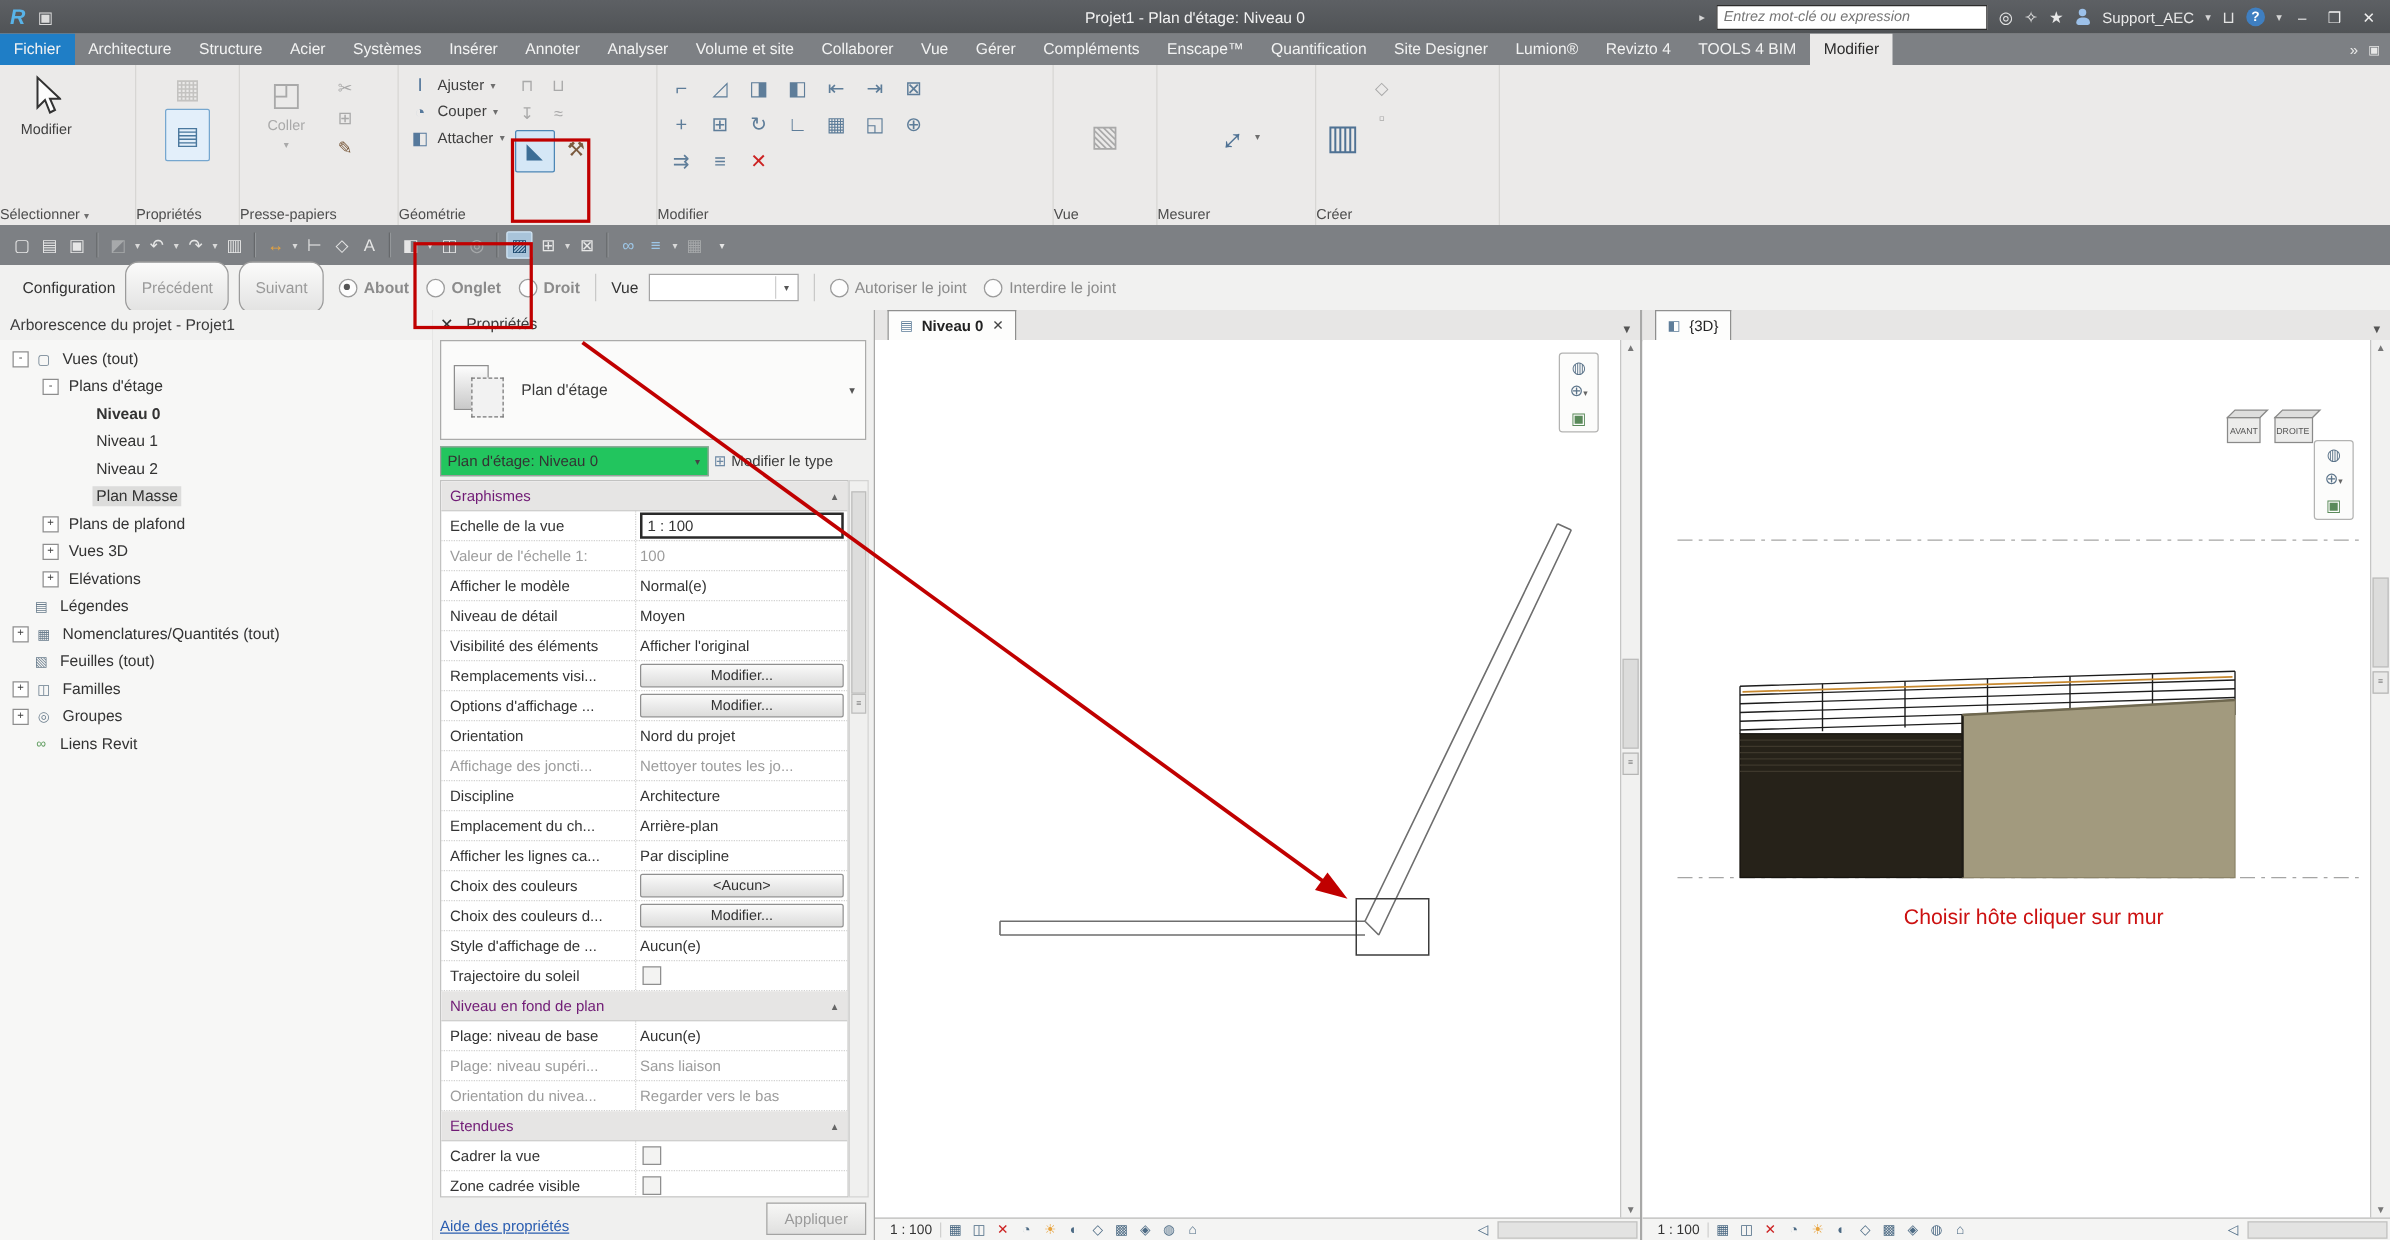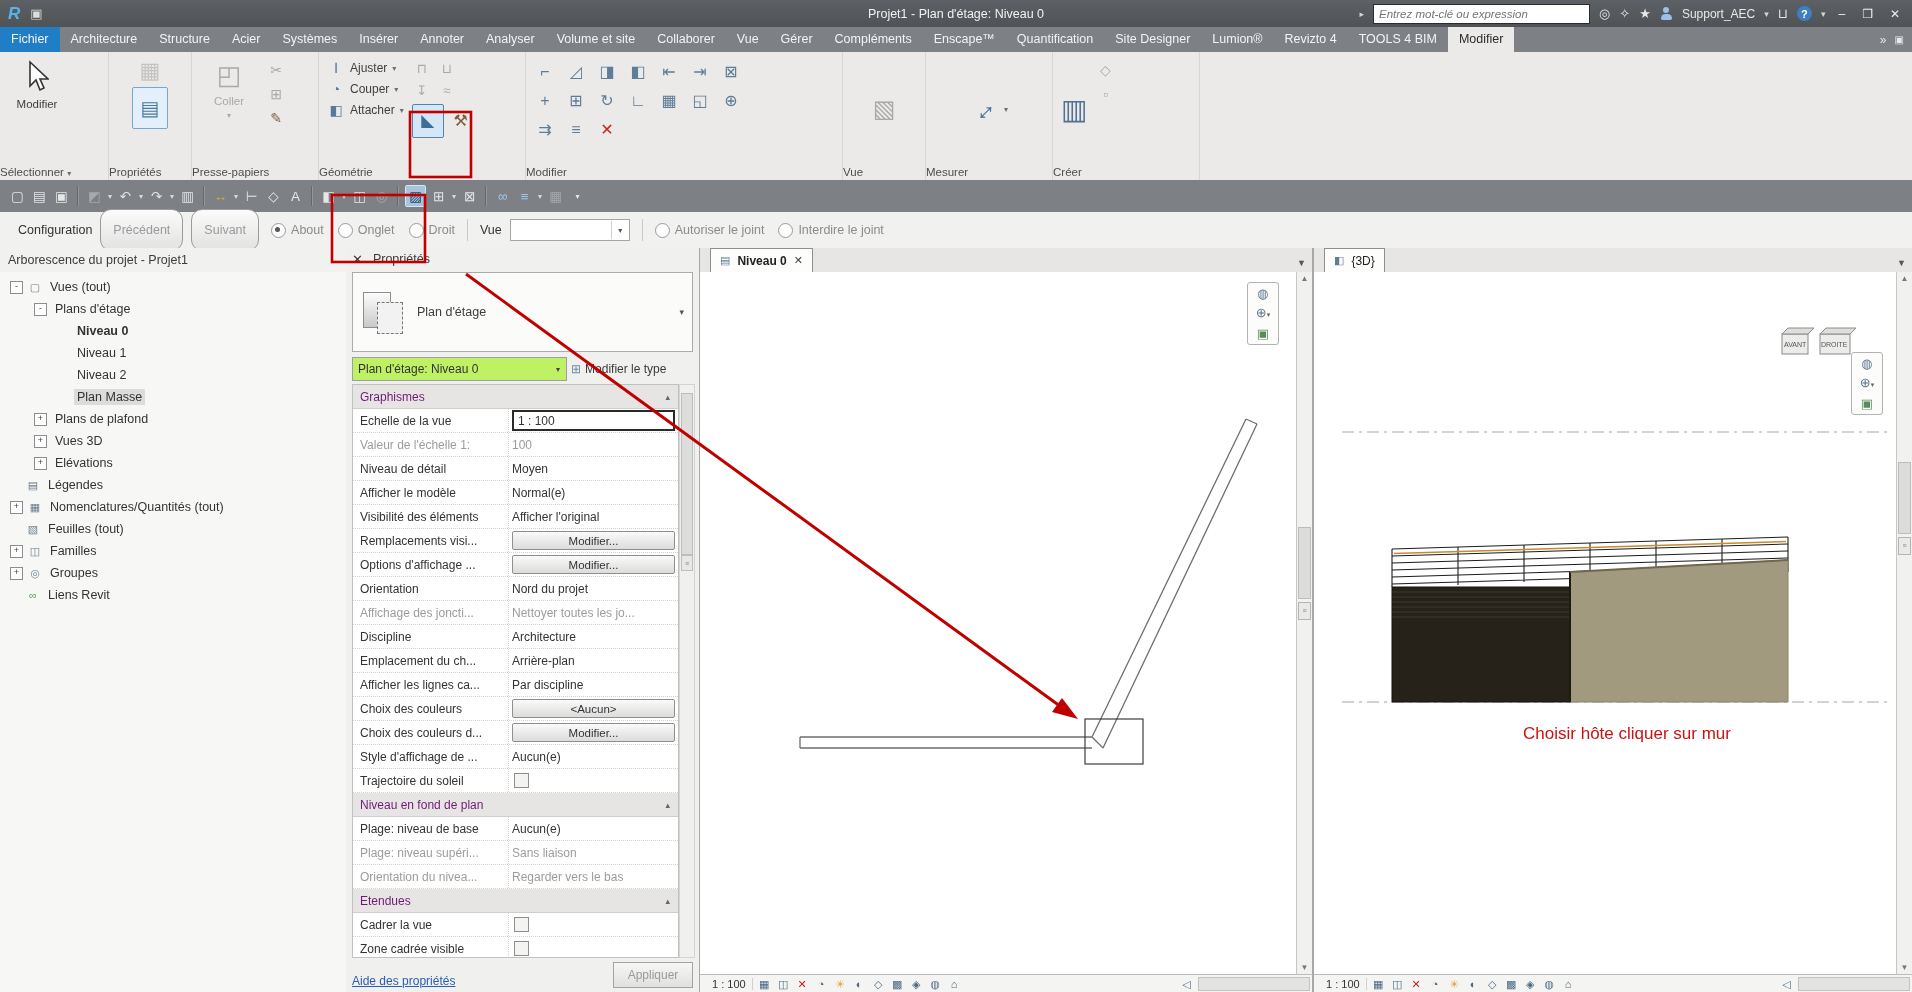--- a/index.html
+++ b/index.html
@@ -87,21 +87,21 @@
   .props{position:absolute;left:346px;top:248px;width:353px;bottom:0;background:#f0f0ef;border-right:2px solid #a8a8a7;overflow:hidden;}
   .pheader{height:22px;display:flex;align-items:center;gap:10px;padding:0 6px;font-size:12.5px;color:#3a3a3a;}
   .pclose{font-size:13px;color:#333;}
   .typebox{margin:2px 6px 0;height:78px;background:#fbfbfa;border:1px solid #ababaa;display:flex;align-items:center;gap:12px;padding:0 8px;}
   .typeicon{width:44px;height:52px;position:relative;flex:none;}
   .typeicon:before{content:"";position:absolute;left:2px;top:6px;width:26px;height:34px;background:linear-gradient(#fdfdfd,#c9c9c9);border:1px solid #8e8e8e;}
   .typeicon:after{content:"";position:absolute;left:16px;top:16px;width:24px;height:30px;background:#f2f2f2;border:1px dashed #777;}
   .typelabel{font-size:12.5px;color:#3c3c3c;flex:1;}
   .typecaret{font-size:9px;color:#555;align-self:center;}
   .selrow{margin:5px 6px 4px;display:flex;gap:4px;align-items:center;}
-  .inst-dd{flex:none;width:208px;height:22px;background:#bef264;border:1px solid #9e9e9e;display:flex;align-items:center;
+  .inst-dd{flex:none;width:208px;height:22px;background:#22c55e;border:1px solid #9e9e9e;display:flex;align-items:center;
            font-size:12px;padding-left:5px;color:#333;}
   .inst-dd .dda{margin-left:auto;width:16px;text-align:center;font-size:8px;color:#444;}
   .modtype{display:flex;align-items:center;gap:4px;font-size:12px;color:#3b3b3b;}
   .modtype .mtic{font-size:12px;color:#6e8aa5;}
   .ptable{position:absolute;left:6px;right:20px;top:136px;bottom:34px;background:#fff;border:1px solid #c2c2c1;overflow:hidden;}
   .prow{height:23px;display:flex;align-items:center;border-bottom:1px dotted #d2d2d1;font-size:12px;}
   .prow .pl{width:148px;padding-left:7px;color:#333;white-space:nowrap;overflow:hidden;}
   .prow .pv{flex:1;align-self:stretch;display:flex;align-items:center;border-left:1px dotted #d2d2d1;padding:0 3px;color:#333;white-space:nowrap;overflow:hidden;}
   .prow.disabled .pl,.prow.disabled .pv{color:#9c9c9c;}
   .prow.section{background:#e6e5e4;border-bottom:1px solid #cfcfce;}
@@ -362,21 +362,21 @@
       <span class="qic" style="color: rgb(158, 199, 232);">≡</span>
       <span class="qcaret">▾</span>
       <span class="qic" style="color: rgb(167, 169, 171);">▦</span>
       <span class="qic" style="font-size: 8px;">▾</span>
     </div>
 
   <div class="optbar">
     <span>Configuration</span>
     <button class="obtn">Précédent</button>
     <button class="obtn">Suivant</button>
-    <div id="join-type-radios" style="display:flex;gap:14px;margin-left:4px;">
+    <div id="join-type-radios" style="display:flex;gap:14px;margin-left:4px;font-weight:bold;">
         <div class="radio">
           <span class="rdot sel"></span>
           <span>About</span>
         </div>
         <div class="radio">
           <span class="rdot"></span>
           <span>Onglet</span>
         </div>
         <div class="radio">
           <span class="rdot"></span>
@@ -503,26 +503,26 @@
           <span class="pl">Echelle de la vue</span>
           <span class="pv">
             <span class="vinput">1 : 100</span>
           </span>
         </div>
         <div class="prow disabled">
           <span class="pl">Valeur de l'échelle  1:</span>
           <span class="pv">100</span>
         </div>
         <div class="prow">
+          <span class="pl">Afficher le modèle</span>
+          <span class="pv">Normal(e)</span>
+        </div>
+        <div class="prow">
           <span class="pl">Niveau de détail</span>
           <span class="pv">Moyen</span>
-        </div>
-        <div class="prow">
-          <span class="pl">Afficher le modèle</span>
-          <span class="pv">Normal(e)</span>
         </div>
         <div class="prow">
           <span class="pl">Visibilité des éléments</span>
           <span class="pv">Afficher l'original</span>
         </div>
         <div class="prow">
           <span class="pl">Remplacements visi...</span>
           <span class="pv">
             <span class="vbtn">Modifier...</span>
           </span>

